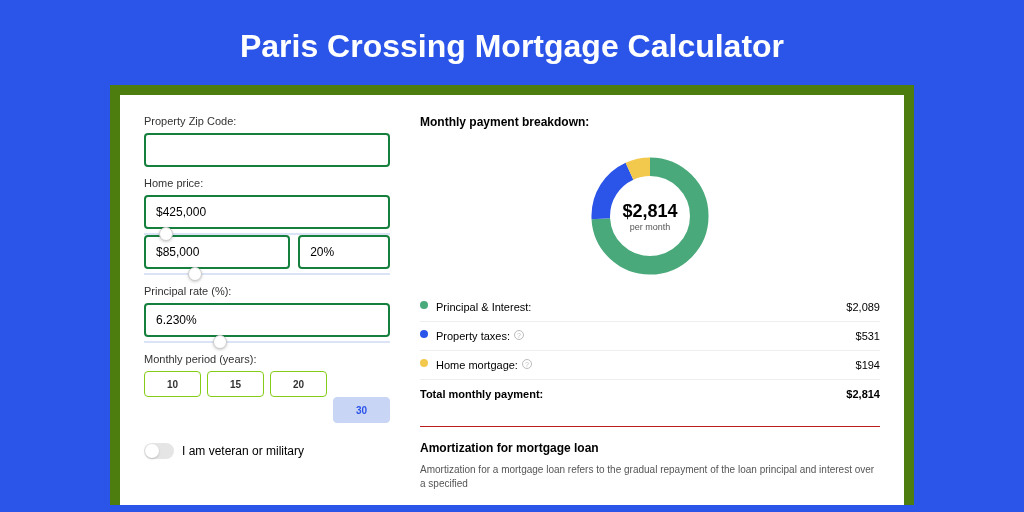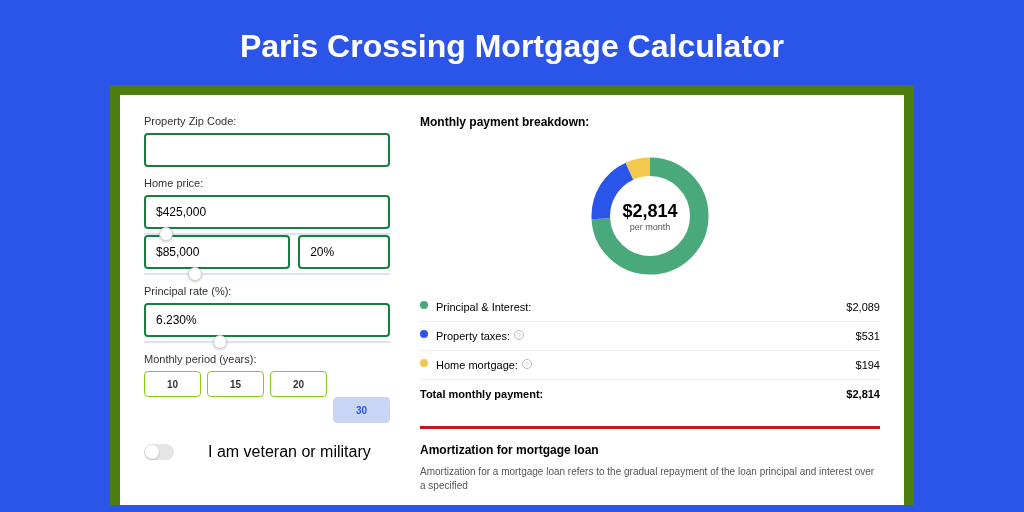--- a/index.html
+++ b/index.html
@@ -109,21 +109,21 @@
   .toggle-knob {
     position: absolute;
     top: 1px;
     left: 1px;
     width: 14px;
     height: 14px;
     background: #fff;
     border-radius: 50%;
     box-shadow: 0 1px 2px rgba(0,0,0,0.2);
   }
-  .vet-label { font-size: 16px; margin-left: 26px; }
+  .vet-label { font-size: 12px; }
   .section-title {
     font-size: 12px;
     font-weight: 700;
     margin-bottom: 12px;
   }
   .donut-wrap {
     display: flex;
     justify-content: center;
     padding: 10px 0 12px 0;
   }
@@ -172,21 +172,21 @@
     line-height: 9px;
     text-align: center;
     color: #bbb;
     margin-left: 4px;
   }
   .amort-title {
     font-size: 12px;
     font-weight: 700;
     margin-top: 18px;
     padding-top: 14px;
-    border-top: 3px solid #b91c1c;
+    border-top: 1px solid #b91c1c;
   }
   .amort-text {
     font-size: 10px;
     color: #555;
     margin-top: 8px;
     line-height: 1.4;
   }
 </style>
 </head>
 <body>

